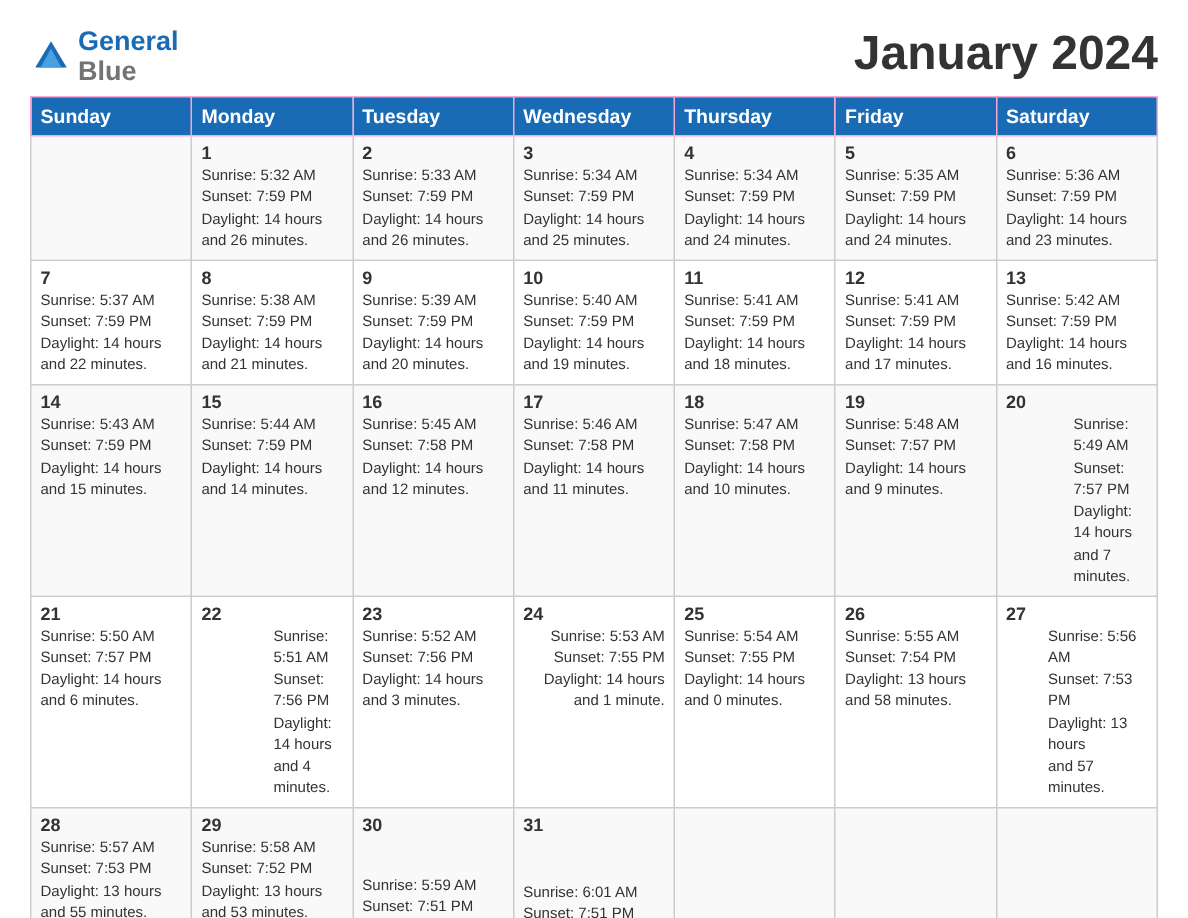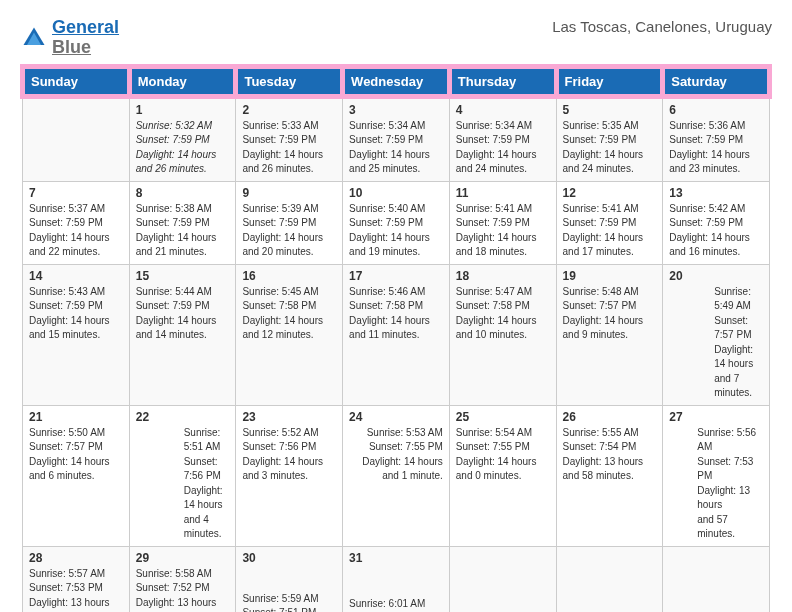--- a/index.html
+++ b/index.html
@@ -26,21 +26,20 @@
       gap: 4px;
     }
     .logo-text {
       font-size: 18px;
       font-weight: bold;
       color: #333;
       line-height: 1.1;
     }
     .logo-text span {
       color: #1a6bb5;
-      text-decoration: underline;
     }
     .logo-icon {
       width: 28px;
       height: 28px;
     }
     .title-block {
       text-align: right;
     }
     .main-title {
       font-size: 32px;
@@ -57,21 +56,21 @@
       border-collapse: collapse;
       table-layout: fixed;
     }
     thead tr th {
       background-color: #1a6bb5;
       color: #fff;
       font-size: 13px;
       font-weight: bold;
       padding: 5px 6px;
       text-align: left;
-      border: 5px solid #f9a8d4;
+      border: 1px solid #f9a8d4;
     }
     tbody tr td {
       border: 1px solid #ccc;
       vertical-align: top;
       padding: 4px 6px;
       font-size: 10.5px;
       color: #333;
       height: 80px;
     }
     tbody tr:nth-child(odd) td {
@@ -101,42 +100,42 @@
       <svg class="logo-icon" viewBox="0 0 40 40">
         <polygon points="20,5 35,30 5,30" fill="#1a6bb5"></polygon>
         <polygon points="20,12 30,30 10,30" fill="#4a9fe0"></polygon>
       </svg>
       <div class="logo-text">
         <span>General</span><br>
         <span style="color:#737373">Blue</span>
       </div>
     </div>
     <div class="title-block">
-      <div class="subtitle">Las Toscas, Canelones, Uruguay</div>
+      <div class="main-title">January 2024</div>
     </div>
   </div>
 
   <table>
     <thead>
       <tr>
       <th>Sunday</th>
           <th>Monday</th>
           <th>Tuesday</th>
           <th>Wednesday</th>
           <th>Thursday</th>
           <th>Friday</th>
           <th>Saturday</th>
         </tr>
     </thead>
     <tbody id="calendar-body">
     <tr>
           <td></td>
           <td>
             <span class="day-num">1</span>
-            <div class="cell-info" style="white-space: pre-line; font-style: italic;">Sunrise: 5:32 AM
+            <div class="cell-info" style="white-space: pre-line;">Sunrise: 5:32 AM
 Sunset: 7:59 PM
 Daylight: 14 hours
 and 26 minutes.</div>
           </td>
           <td>
             <span class="day-num">2</span>
             <div class="cell-info" style="white-space: pre-line;">Sunrise: 5:33 AM
 Sunset: 7:59 PM
 Daylight: 14 hours
 and 26 minutes.</div>

